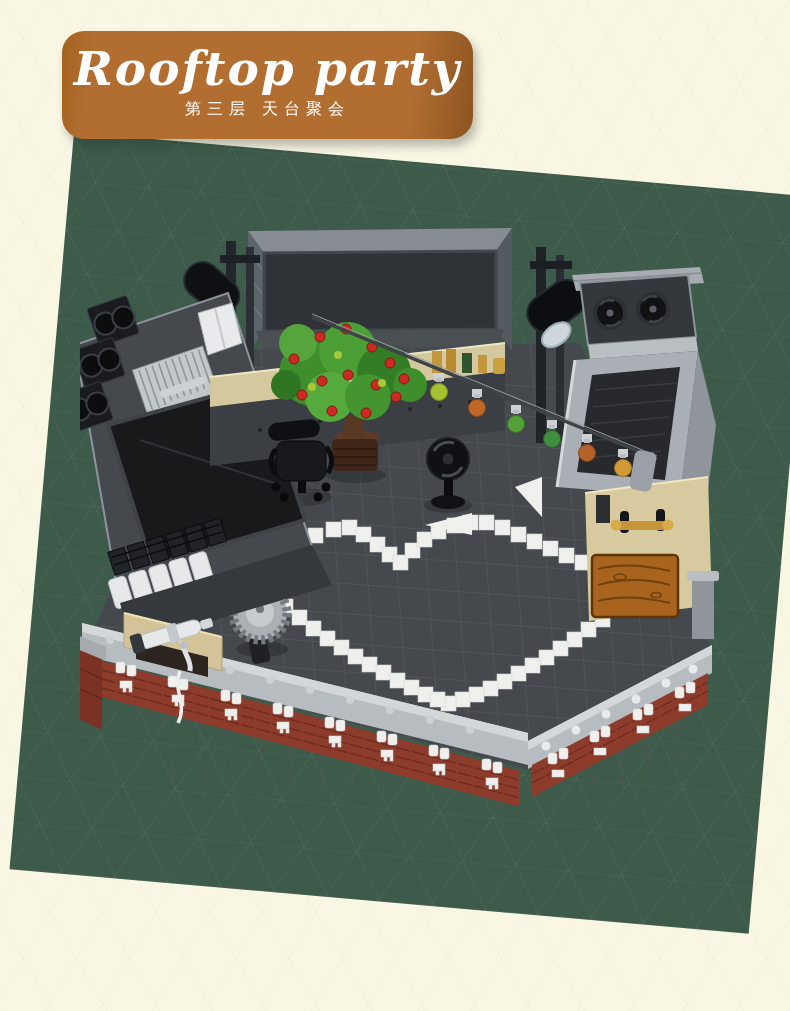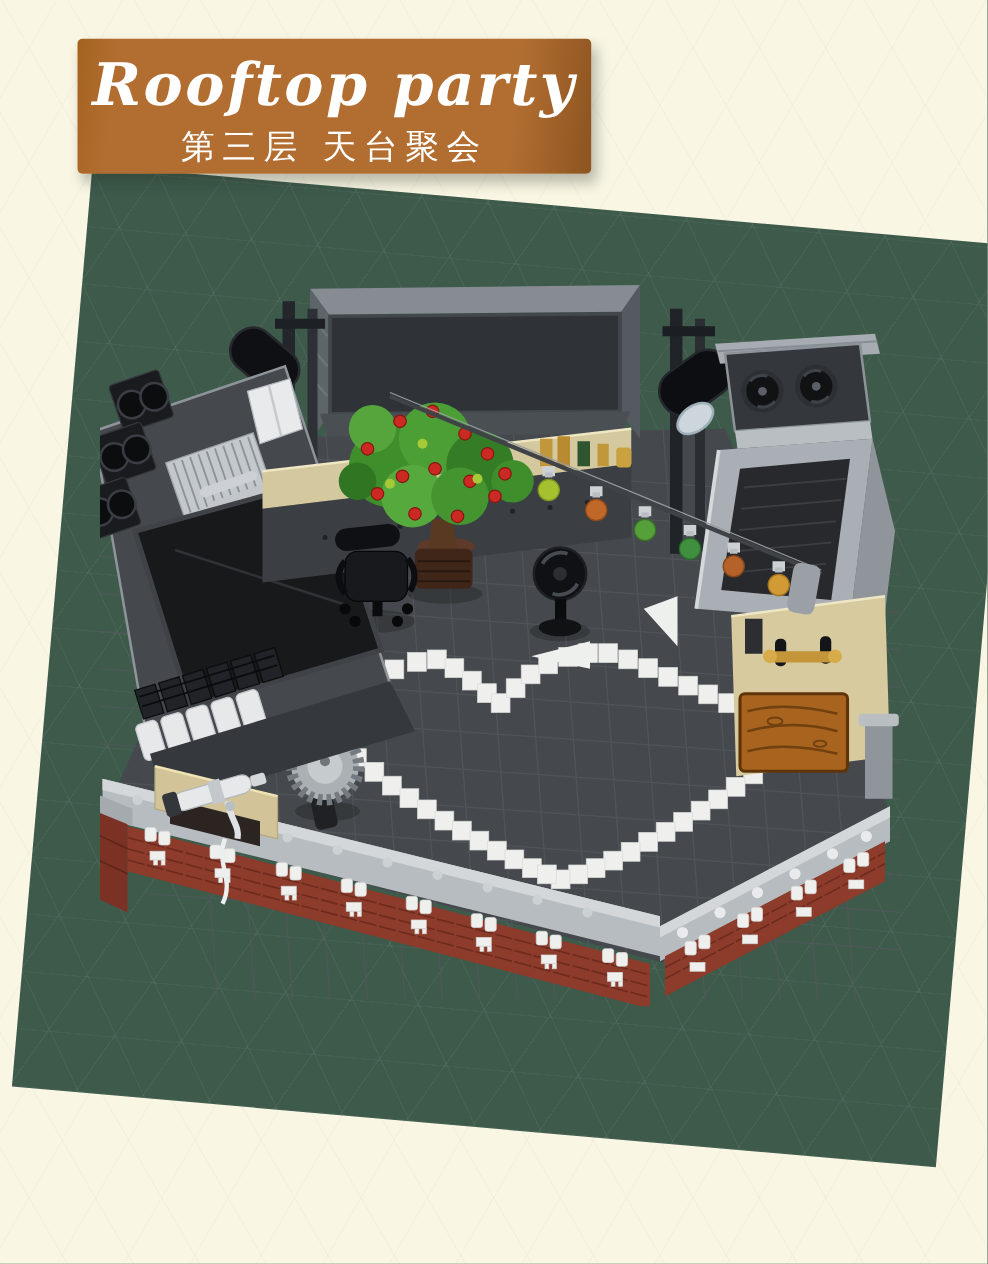--- a/index.html
+++ b/index.html
@@ -18,32 +18,32 @@
     transform:rotate(5deg);transform-origin:0 0;
     background-color:var(--panel-green,#3d5a4b);
     background-image:
       repeating-linear-gradient(60deg, rgba(255,255,255,0.05) 0 1px, transparent 1px 46px),
       repeating-linear-gradient(-60deg, rgba(255,255,255,0.05) 0 1px, transparent 1px 46px),
       repeating-linear-gradient(0deg, rgba(255,255,255,0.04) 0 1px, transparent 1px 46px);
     z-index:1;
   }
   .banner{
     position:absolute;left:62px;top:31px;width:411px;height:108px;z-index:3;
-    border-radius:4px;
+    border-radius:22px;
     background:linear-gradient(97deg,#a4621f 0%, var(--banner-bg,#b26e31) 8%, var(--banner-bg,#b26e31) 84%, var(--banner-edge,#8f5621) 99%);
     box-shadow:4px 7px 10px rgba(35,45,35,0.30);
     text-align:center;color:var(--banner-text,#ffffff);
   }
   .banner-title{
     margin-top:10px;font-family:"DejaVu Serif", serif;font-style:italic;font-weight:700;
     font-size:47px;line-height:56px;letter-spacing:2px;
   }
   .banner-subtitle{
     margin-top:2px;font-family:"DejaVu Sans", sans-serif;
-    font-size:27px;letter-spacing:6px;font-weight:500;
+    font-size:16px;letter-spacing:6px;font-weight:500;
   }
   .model-svg{position:absolute;left:80px;top:225px;z-index:2;}
 </style>
 </head>
 <body>
 
 <div class="page">
 
   <div class="green-panel"></div>
 

